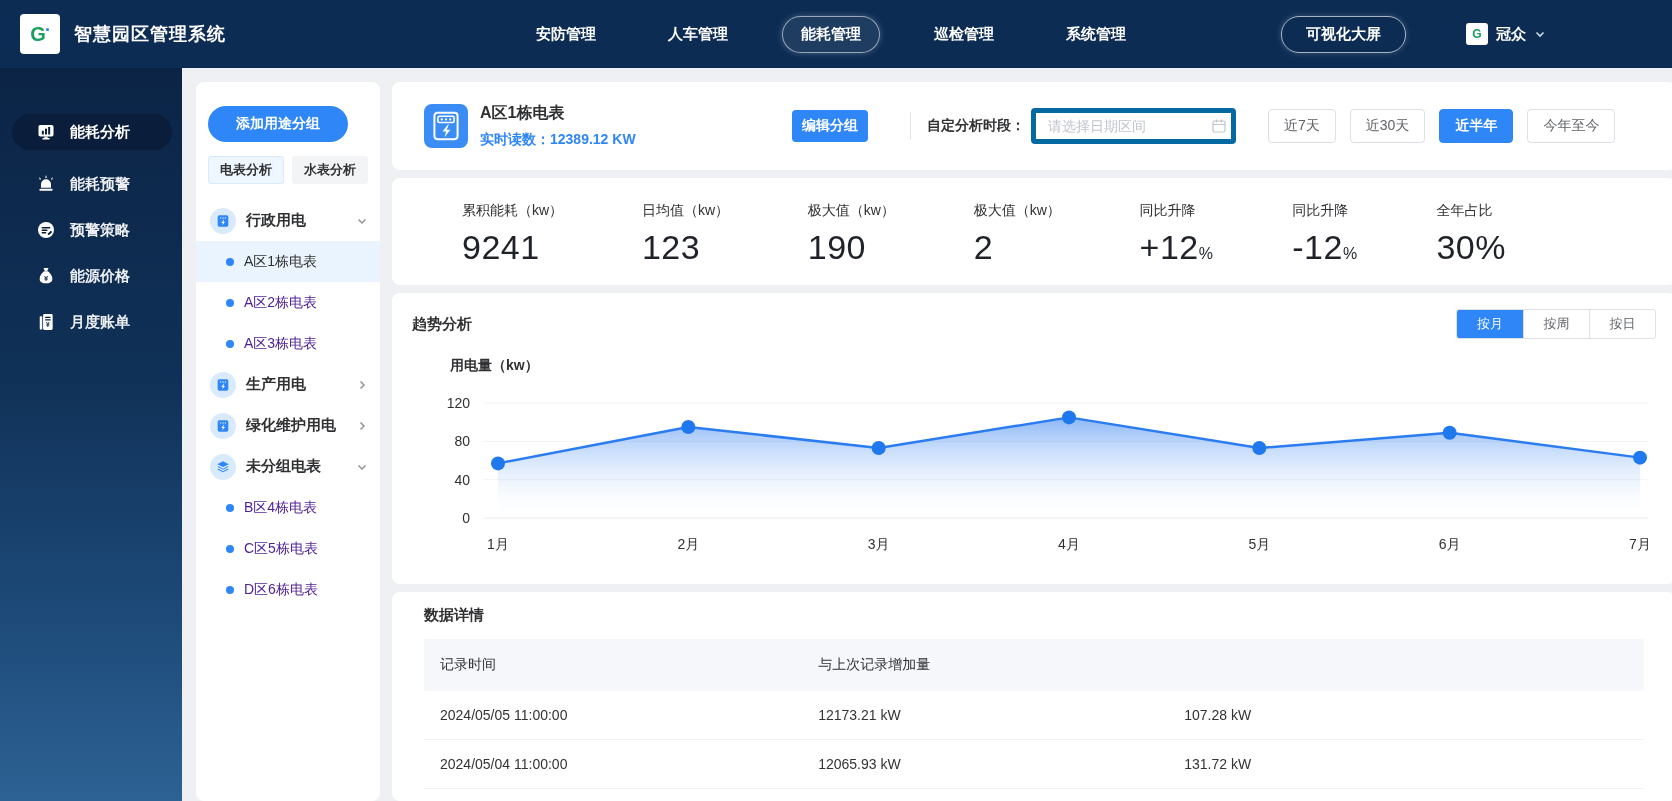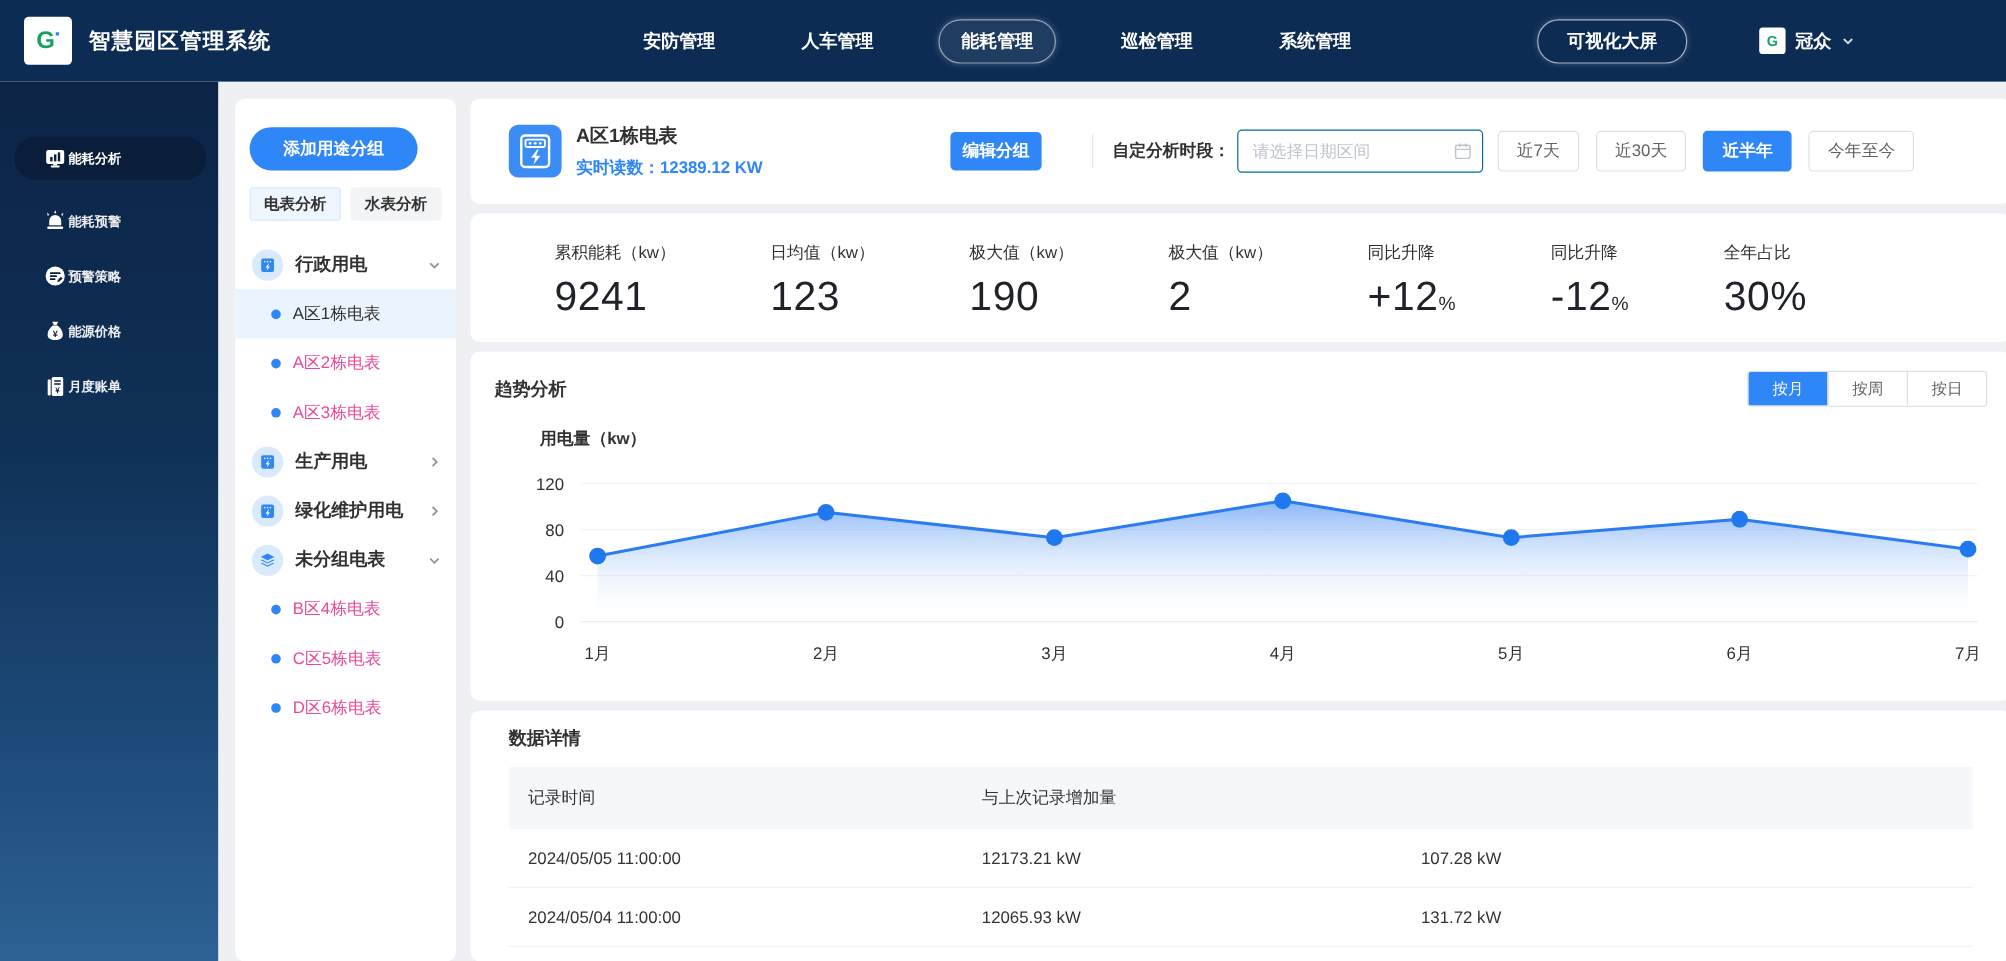--- a/index.html
+++ b/index.html
@@ -26,21 +26,21 @@
     justify-content:center; font-size:12px; font-weight:bold; color:#17a05e; }
   .user-name { color:#fff; font-size:15px; font-weight:bold; }
   .user-chevron { color:#cfd9e6; display:flex; width:12px; }
 
   
   .layout { display:flex; height:733px; }
   .sidebar { width:182px; background:linear-gradient(180deg,#0b2446 0%,#103157 42%,#1d4a79 75%,#2d6294 100%); flex:none; padding-top:46px; }
   .side-item { height:36px; display:flex; align-items:center; margin:0 0 10px 0; padding-left:36px; cursor:pointer; }
   .side-item .icon { width:20px; height:20px; display:flex; flex:none; }
   .side-item .icon svg { width:20px; height:20px; }
-  .side-label { color:rgba(255,255,255,0.92); font-size:11px; font-weight:bold; margin-left:1px; white-space:nowrap; }
+  .side-label { color:rgba(255,255,255,0.92); font-size:15px; font-weight:bold; margin-left:14px; white-space:nowrap; }
   .side-item.active { background:#0a1d3a; border-radius:19px; margin:0 10px 16px 12px; padding-left:24px; }
   .side-item.active .side-label { color:#fff; }
 
   .content { flex:1; background:#eef0f3; padding:14px 16px 0 14px; display:flex; gap:12px; }
 
   
   .panel-card { width:184px; flex:none; background:#fff; border-radius:8px; padding:24px 0 0 0; overflow:hidden; }
   .add-group-btn { display:block; margin:0 12px; width:140px; height:36px; background:#2f86f6; color:#fff;
     border:none; border-radius:18px; font-size:14px; font-weight:bold; cursor:pointer; }
   .panel-tabs { display:flex; gap:8px; margin:14px 12px 0 12px; }
@@ -50,44 +50,44 @@
   .meter-tree { margin-top:16px; }
   .group-row { height:41px; display:flex; align-items:center; padding:0 12px 0 14px; cursor:pointer; }
   .group-icon { width:26px; height:26px; border-radius:50%; background:#d9eafd; display:flex; align-items:center;
     justify-content:center; flex:none; }
   .group-icon svg { width:16px; height:16px; }
   .group-label { font-size:15px; font-weight:bold; color:#303133; margin-left:10px; white-space:nowrap; }
   .group-row .chev { margin-left:auto; color:#909399; width:12px; display:flex; }
   .child-row { height:41px; display:flex; align-items:center; padding-left:30px; cursor:pointer; margin:0 0 0 0; }
   .child-row.selected { background:#e9f4fe; }
   .dot { width:8px; height:8px; border-radius:50%; background:#2f86f6; flex:none; }
-  .child-label { font-size:14px; color:#ec4899; margin-left:10px; white-space:nowrap; }
+  .child-label { font-size:14px; color:#4c1d95; margin-left:10px; white-space:nowrap; }
   .child-row.selected .child-label { color:#303133; }
 
   
   .main { flex:1; display:flex; flex-direction:column; gap:8px; }
   .card { background:#fff; border-radius:8px; }
 
   .header-card { height:88px; display:flex; align-items:center; padding:0 0 0 32px; }
   .meter-big-icon { width:44px; height:44px; border-radius:8px; background:#3b8cf5; flex:none;
     display:flex; align-items:center; justify-content:center; }
   .meter-big-icon svg { width:34px; height:34px; }
   .meter-info { margin-left:12px; width:250px; }
   .meter-name { font-size:16px; font-weight:bold; color:#303133; }
   .meter-reading { font-size:14px; color:#2f86f6; margin-top:7px; font-weight:bold; }
   .edit-group-btn { width:76px; height:32px; background:#2f86f6; color:#fff; border:none; border-radius:4px;
     font-size:14px; font-weight:bold; cursor:pointer; margin-left:62px; flex:none; }
   .v-divider { width:1px; height:28px; background:#e3e5ea; margin-left:42px; flex:none; }
   .period-label { font-size:14px; font-weight:bold; color:#303133; margin-left:16px; white-space:nowrap; }
   .date-input-wrap { position:relative; margin-left:6px; flex:none; }
-  .date-input { width:205px; height:36px; border:1px solid #0369a1; border-radius:4px; padding:0 30px 0 12px;
+  .date-input { width:205px; height:36px; border:5px solid #0369a1; border-radius:4px; padding:0 30px 0 12px;
     font-size:14px; color:#333; font-family:inherit; }
   .date-input::placeholder { color:#c0c4cc; }
   .calendar-icon { position:absolute; right:9px; top:10px; width:16px; height:16px; display:flex; }
-  .range-btns { display:flex; gap:14px; margin-left:12px; }
+  .range-btns { display:flex; gap:14px; margin-left:32px; }
   .range-btn { height:34px; padding:0 15px; background:#fff; border:1px solid #dcdfe6; border-radius:4px;
     font-size:14px; color:#606266; cursor:pointer; white-space:nowrap; font-family:inherit; }
   .range-btn.active { background:#2f86f6; border-color:#2f86f6; color:#fff; font-weight:bold; }
 
   .stats-card { height:107px; display:flex; align-items:flex-start; padding:24px 170px 0 70px; justify-content:space-between; }
   .stat-item { text-align:left; }
   .stat-label { font-size:14px; color:#303133; font-weight:500; }
   .stat-value { font-size:34px; color:#1f2329; margin-top:8px; letter-spacing:0.5px; }
   .stat-suffix { font-size:16px; }
 

